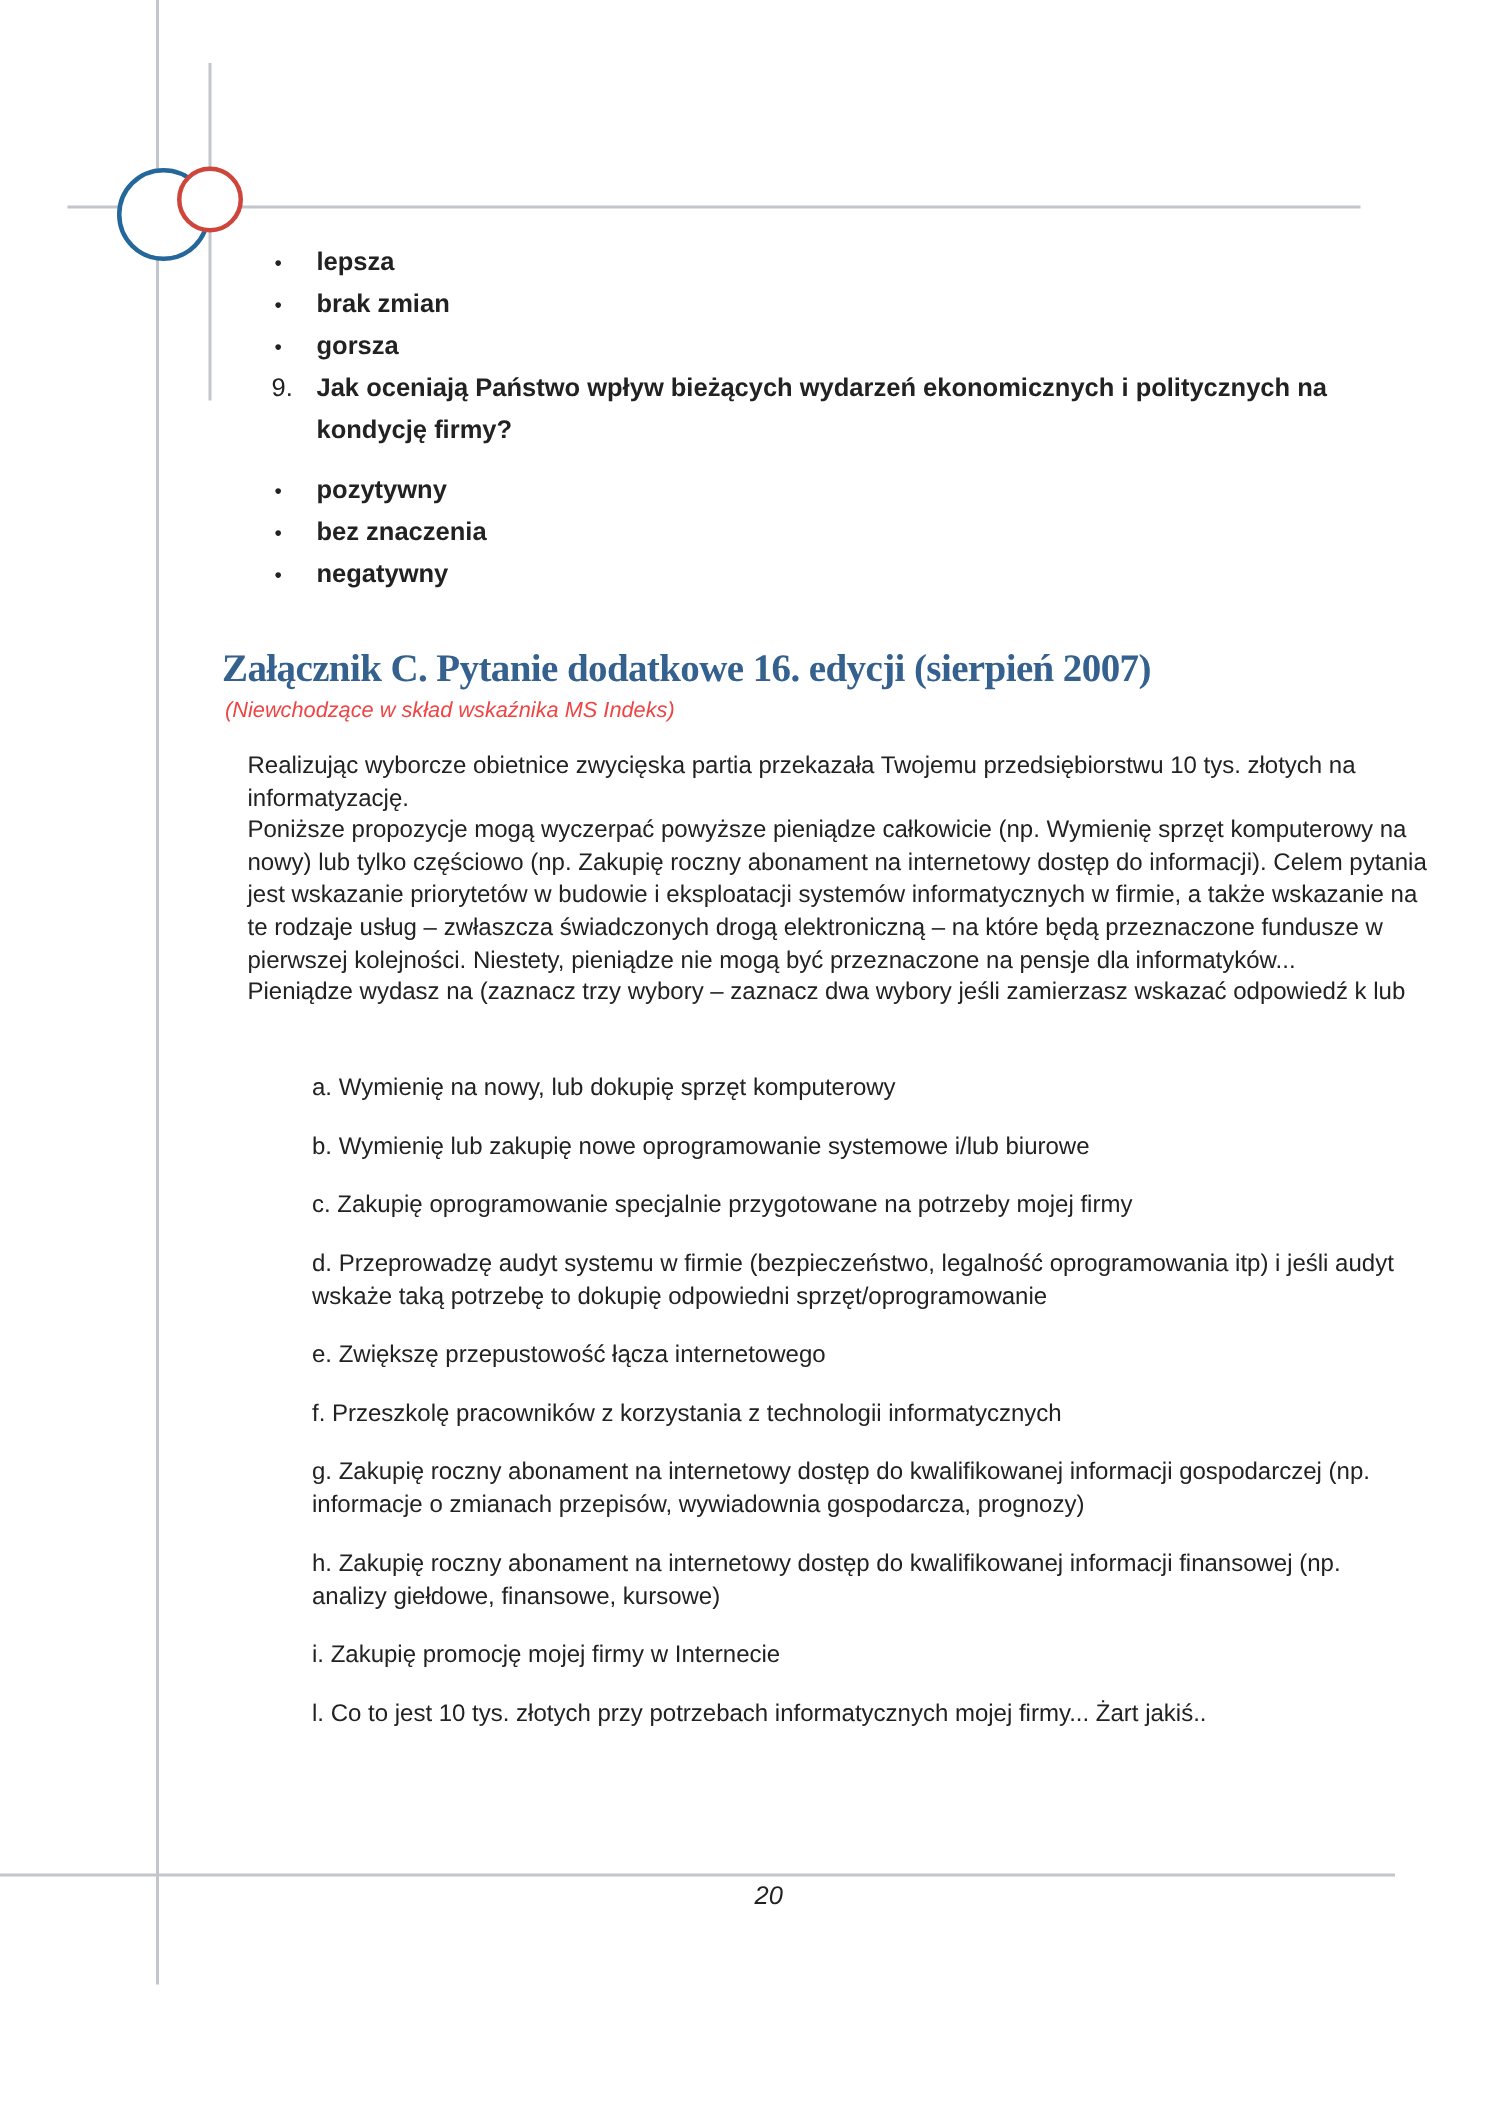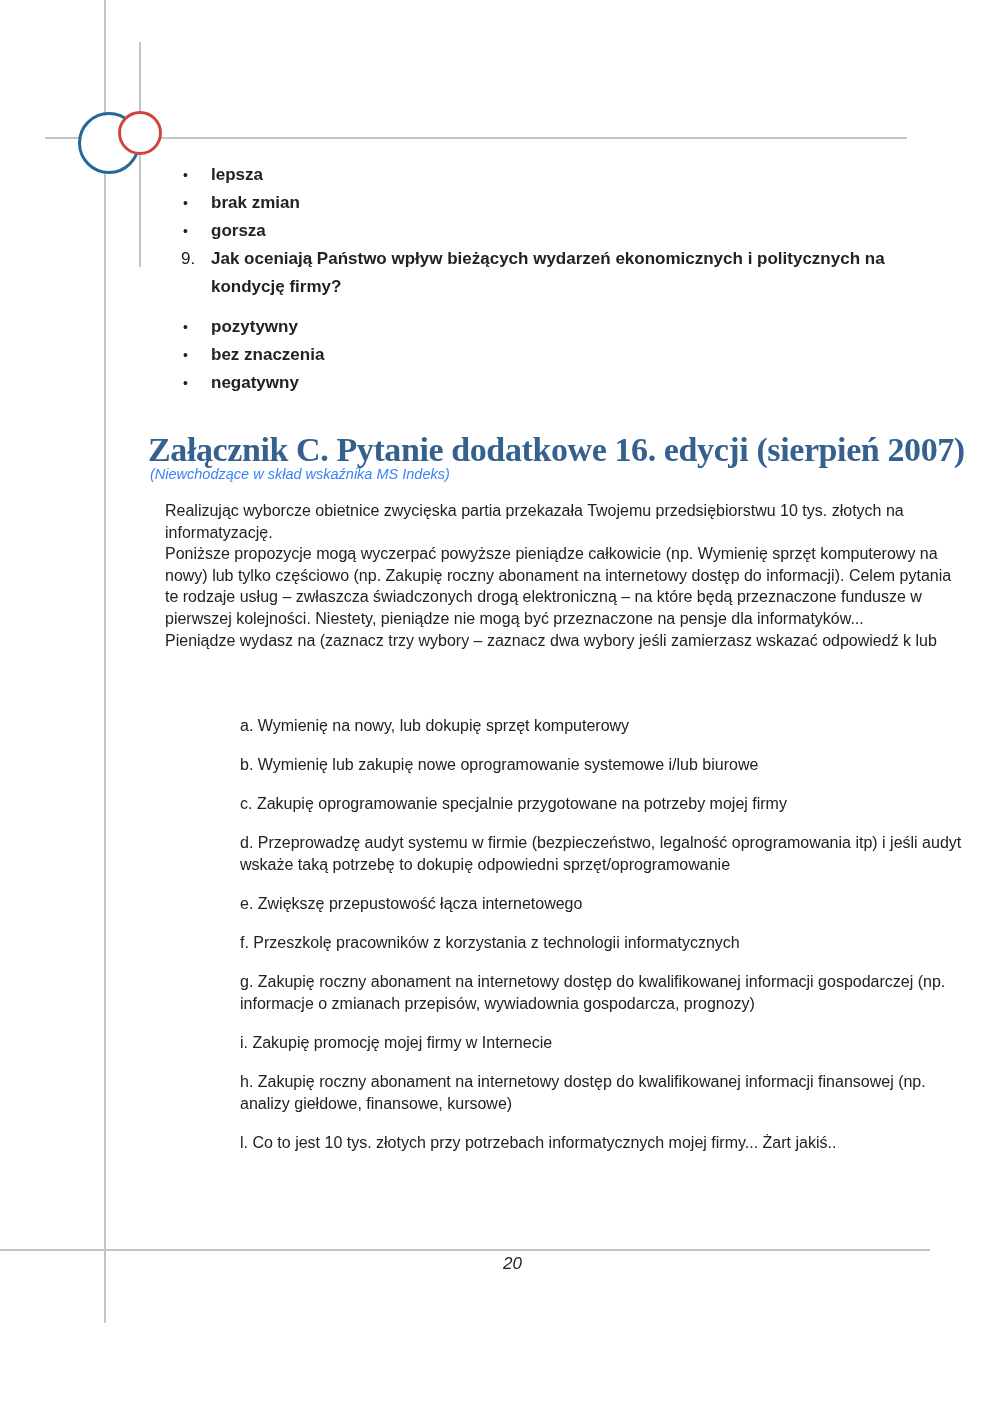--- a/index.html
+++ b/index.html
@@ -33,40 +33,40 @@
   .dot { width: 28px; font-size: 14px; }
   .q9 { left: 181px; top: 245px; display: flex; font-size: 17px; line-height: 28px; }
   .q9-num { width: 30px; }
   .q9 .line, .answer-list .b-text { white-space: nowrap; font-weight: bold; }
 
   
   .section-title {
     left: 148px; top: 431px;
     font-family: "Liberation Serif", serif;
     font-weight: bold;
-    font-size: 34px;
+    font-size: 26px;
     letter-spacing: -0.4px;
     color: var(--heading-blue, #35618F);
     white-space: nowrap;
   }
   .section-subtitle {
     left: 150px; top: 466px;
     font-style: italic;
     font-size: 14.5px;
-    color: #3b82f6;
+    color: #ef4444;
     white-space: nowrap;
   }
 
   
   .intro { left: 148px; top: 500px; font-size: 16px; line-height: 21.6px; }
   .intro .line { white-space: nowrap; margin-left: 17px; }
 
   
   .options { left: 208px; top: 715px; font-size: 16px; }
-  .option { line-height: 22px; margin-bottom: 17px; margin-left: 32px; }
+  .option { line-height: 22px; margin-bottom: 17px; }
   .option .line { white-space: nowrap; }
 
   
   .page-number { left: 95px; top: 1254px; width: 835px; text-align: center; font-size: 17px; font-style: italic; }
 </style>
 </head>
 <body>
 
 <div>
 
@@ -119,20 +119,21 @@
   </div>
 
   <div class="abs section-title">Załącznik C. Pytanie dodatkowe 16. edycji (sierpień 2007)</div>
   <div class="abs section-subtitle">(Niewchodzące w skład wskaźnika MS Indeks)</div>
 
   <div class="abs intro">
     <div class="line">Realizując wyborcze obietnice zwycięska partia przekazała Twojemu przedsiębiorstwu 10 tys. złotych na</div>
     <div class="line">informatyzację.</div>
     <div class="line">Poniższe propozycje mogą wyczerpać powyższe pieniądze całkowicie (np. Wymienię sprzęt komputerowy na</div>
     <div class="line">nowy) lub tylko częściowo (np. Zakupię roczny abonament na internetowy dostęp do informacji). Celem pytania</div>
+    <div class="line">jest wskazanie priorytetów w budowie i eksploatacji systemów informatycznych w firmie, a także wskazanie na</div>
     <div class="line">te rodzaje usług – zwłaszcza świadczonych drogą elektroniczną – na które będą przeznaczone fundusze w</div>
     <div class="line">pierwszej kolejności. Niestety, pieniądze nie mogą być przeznaczone na pensje dla informatyków...</div>
     <div class="line">Pieniądze wydasz na (zaznacz trzy wybory – zaznacz dwa wybory jeśli zamierzasz wskazać odpowiedź k lub</div>
   </div>
 
   <div class="abs options">
     <div class="option">
       <div class="line">a. Wymienię na nowy, lub dokupię sprzęt komputerowy</div>
     </div>
     <div class="option">
@@ -149,25 +150,25 @@
       <div class="line">e. Zwiększę przepustowość łącza internetowego</div>
     </div>
     <div class="option">
       <div class="line">f. Przeszkolę pracowników z korzystania z technologii informatycznych</div>
     </div>
     <div class="option">
       <div class="line">g. Zakupię roczny abonament na internetowy dostęp do kwalifikowanej informacji gospodarczej (np.</div>
       <div class="line">informacje o zmianach przepisów, wywiadownia gospodarcza, prognozy)</div>
     </div>
     <div class="option">
-      <div class="line">i. Zakupię promocję mojej firmy w Internecie</div>
+      <div class="line">h. Zakupię roczny abonament na internetowy dostęp do kwalifikowanej informacji finansowej (np.</div>
+      <div class="line">analizy giełdowe, finansowe, kursowe)</div>
     </div>
     <div class="option">
-      <div class="line">h. Zakupię roczny abonament na internetowy dostęp do kwalifikowanej informacji finansowej (np.</div>
-      <div class="line">analizy giełdowe, finansowe, kursowe)</div>
+      <div class="line">i. Zakupię promocję mojej firmy w Internecie</div>
     </div>
     <div class="option">
       <div class="line">l. Co to jest 10 tys. złotych przy potrzebach informatycznych mojej firmy... Żart jakiś..</div>
     </div>
   </div>
 
   <div class="abs page-number">20</div>
 
 </div>
 

